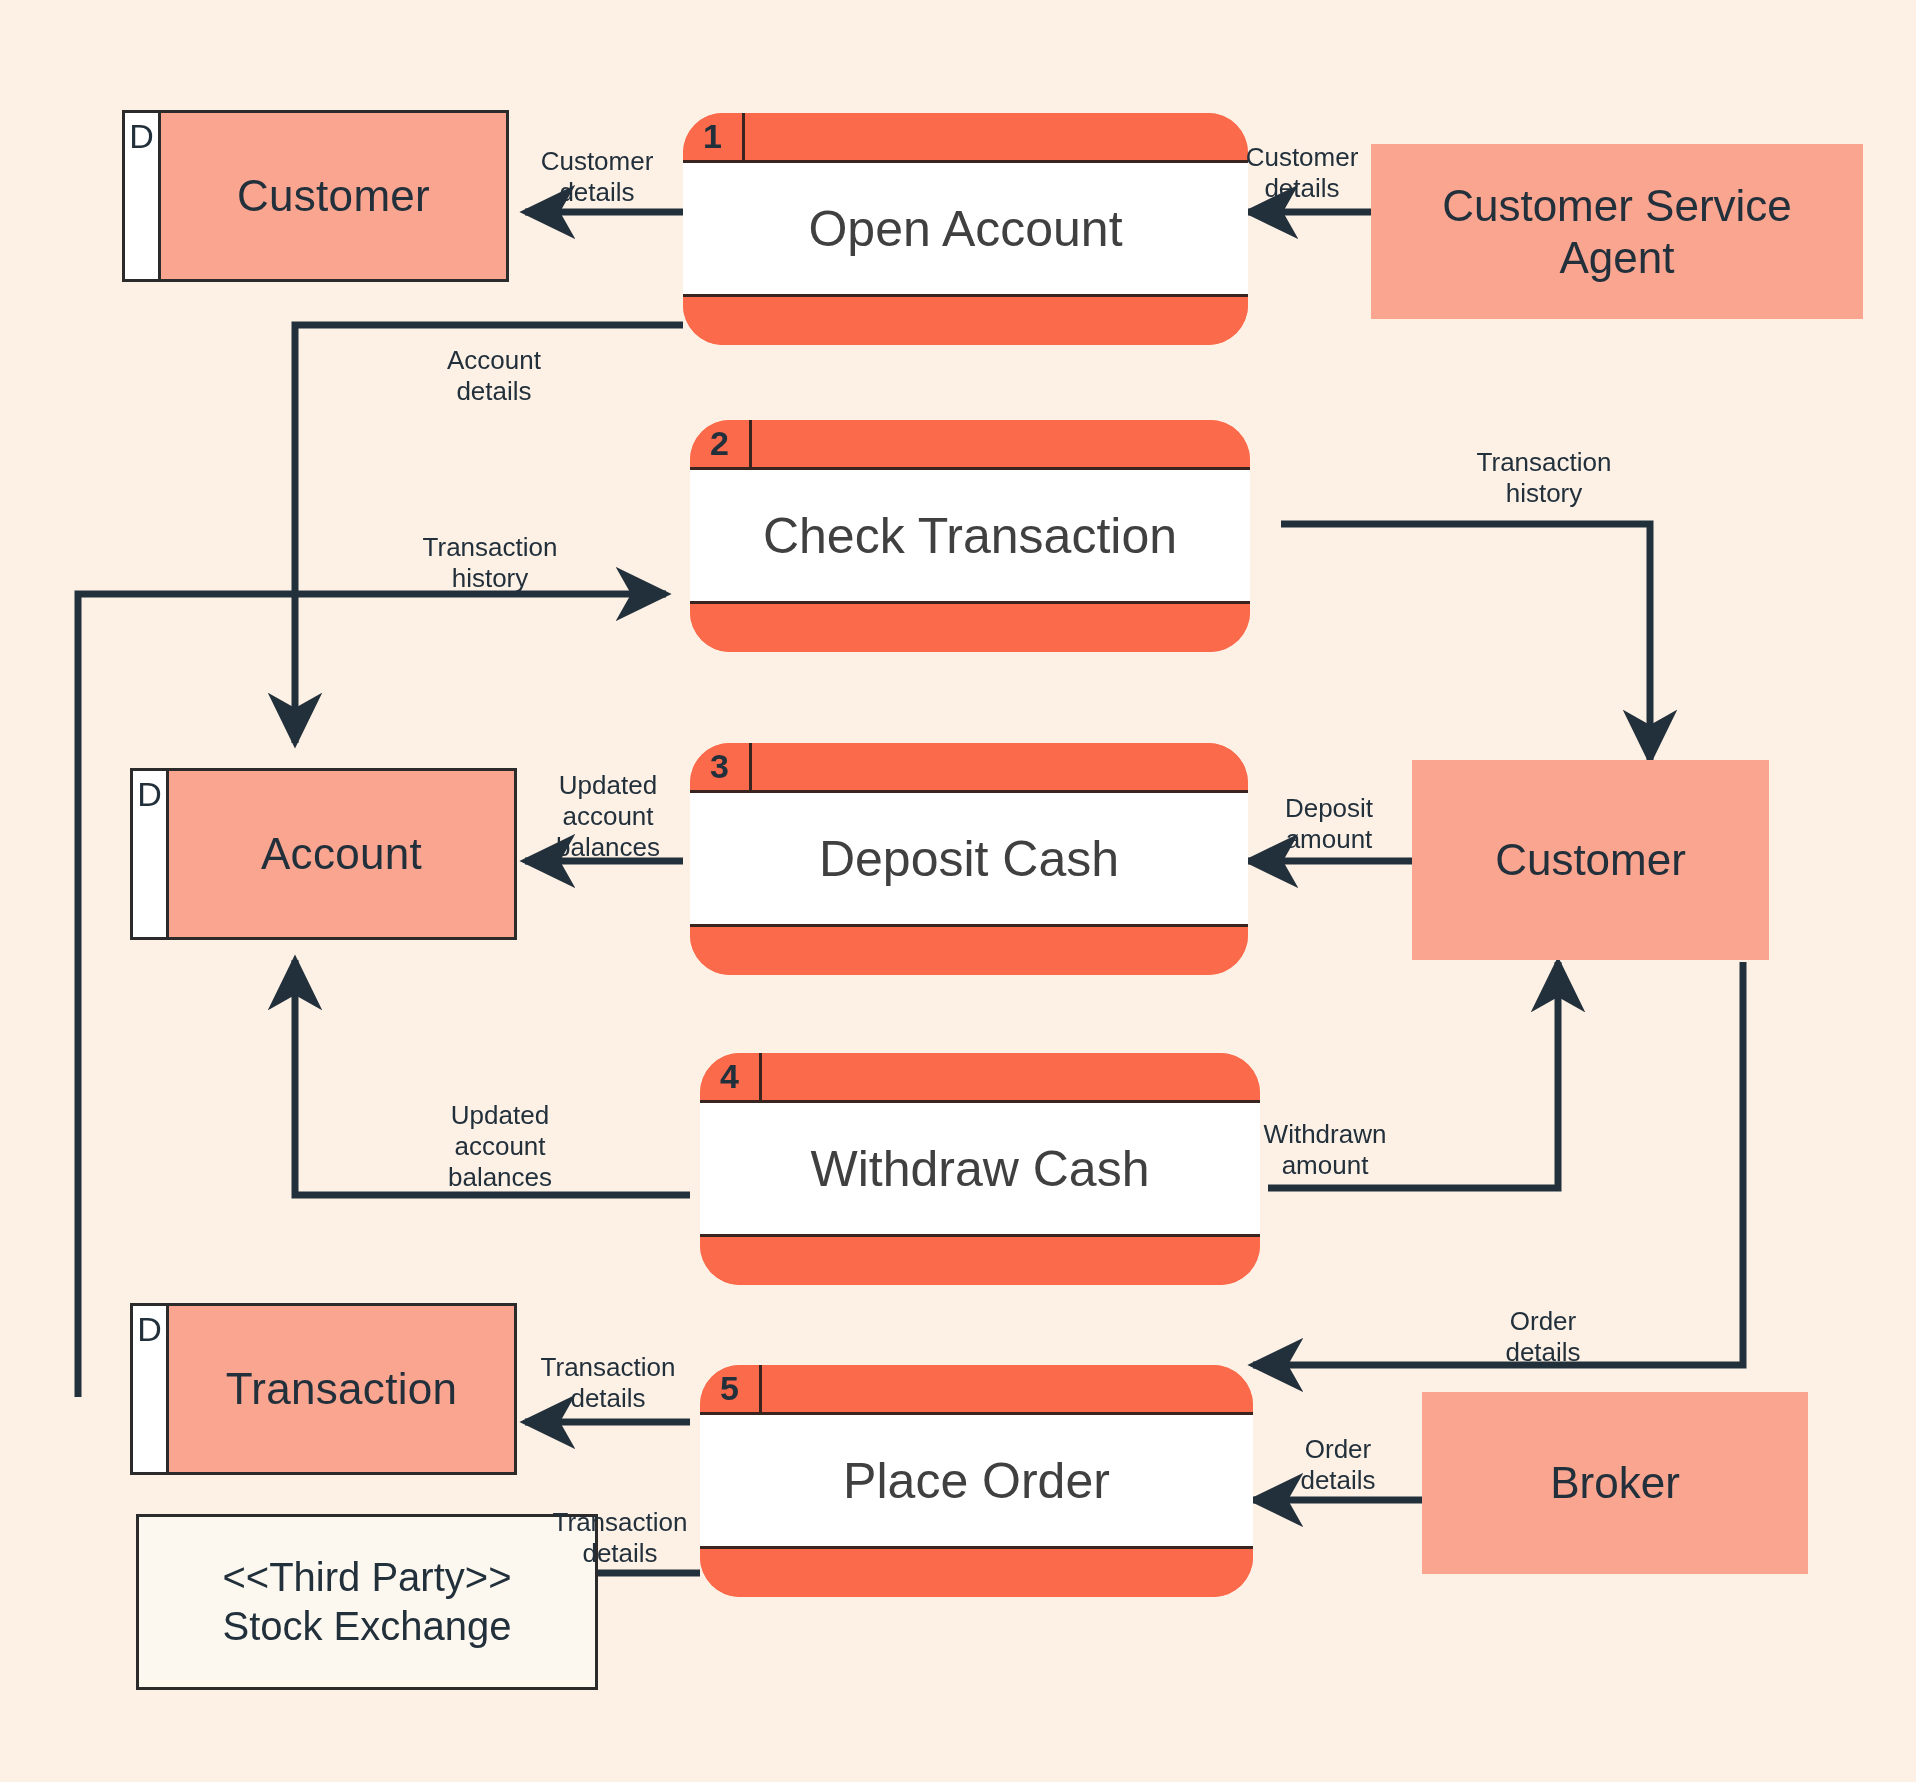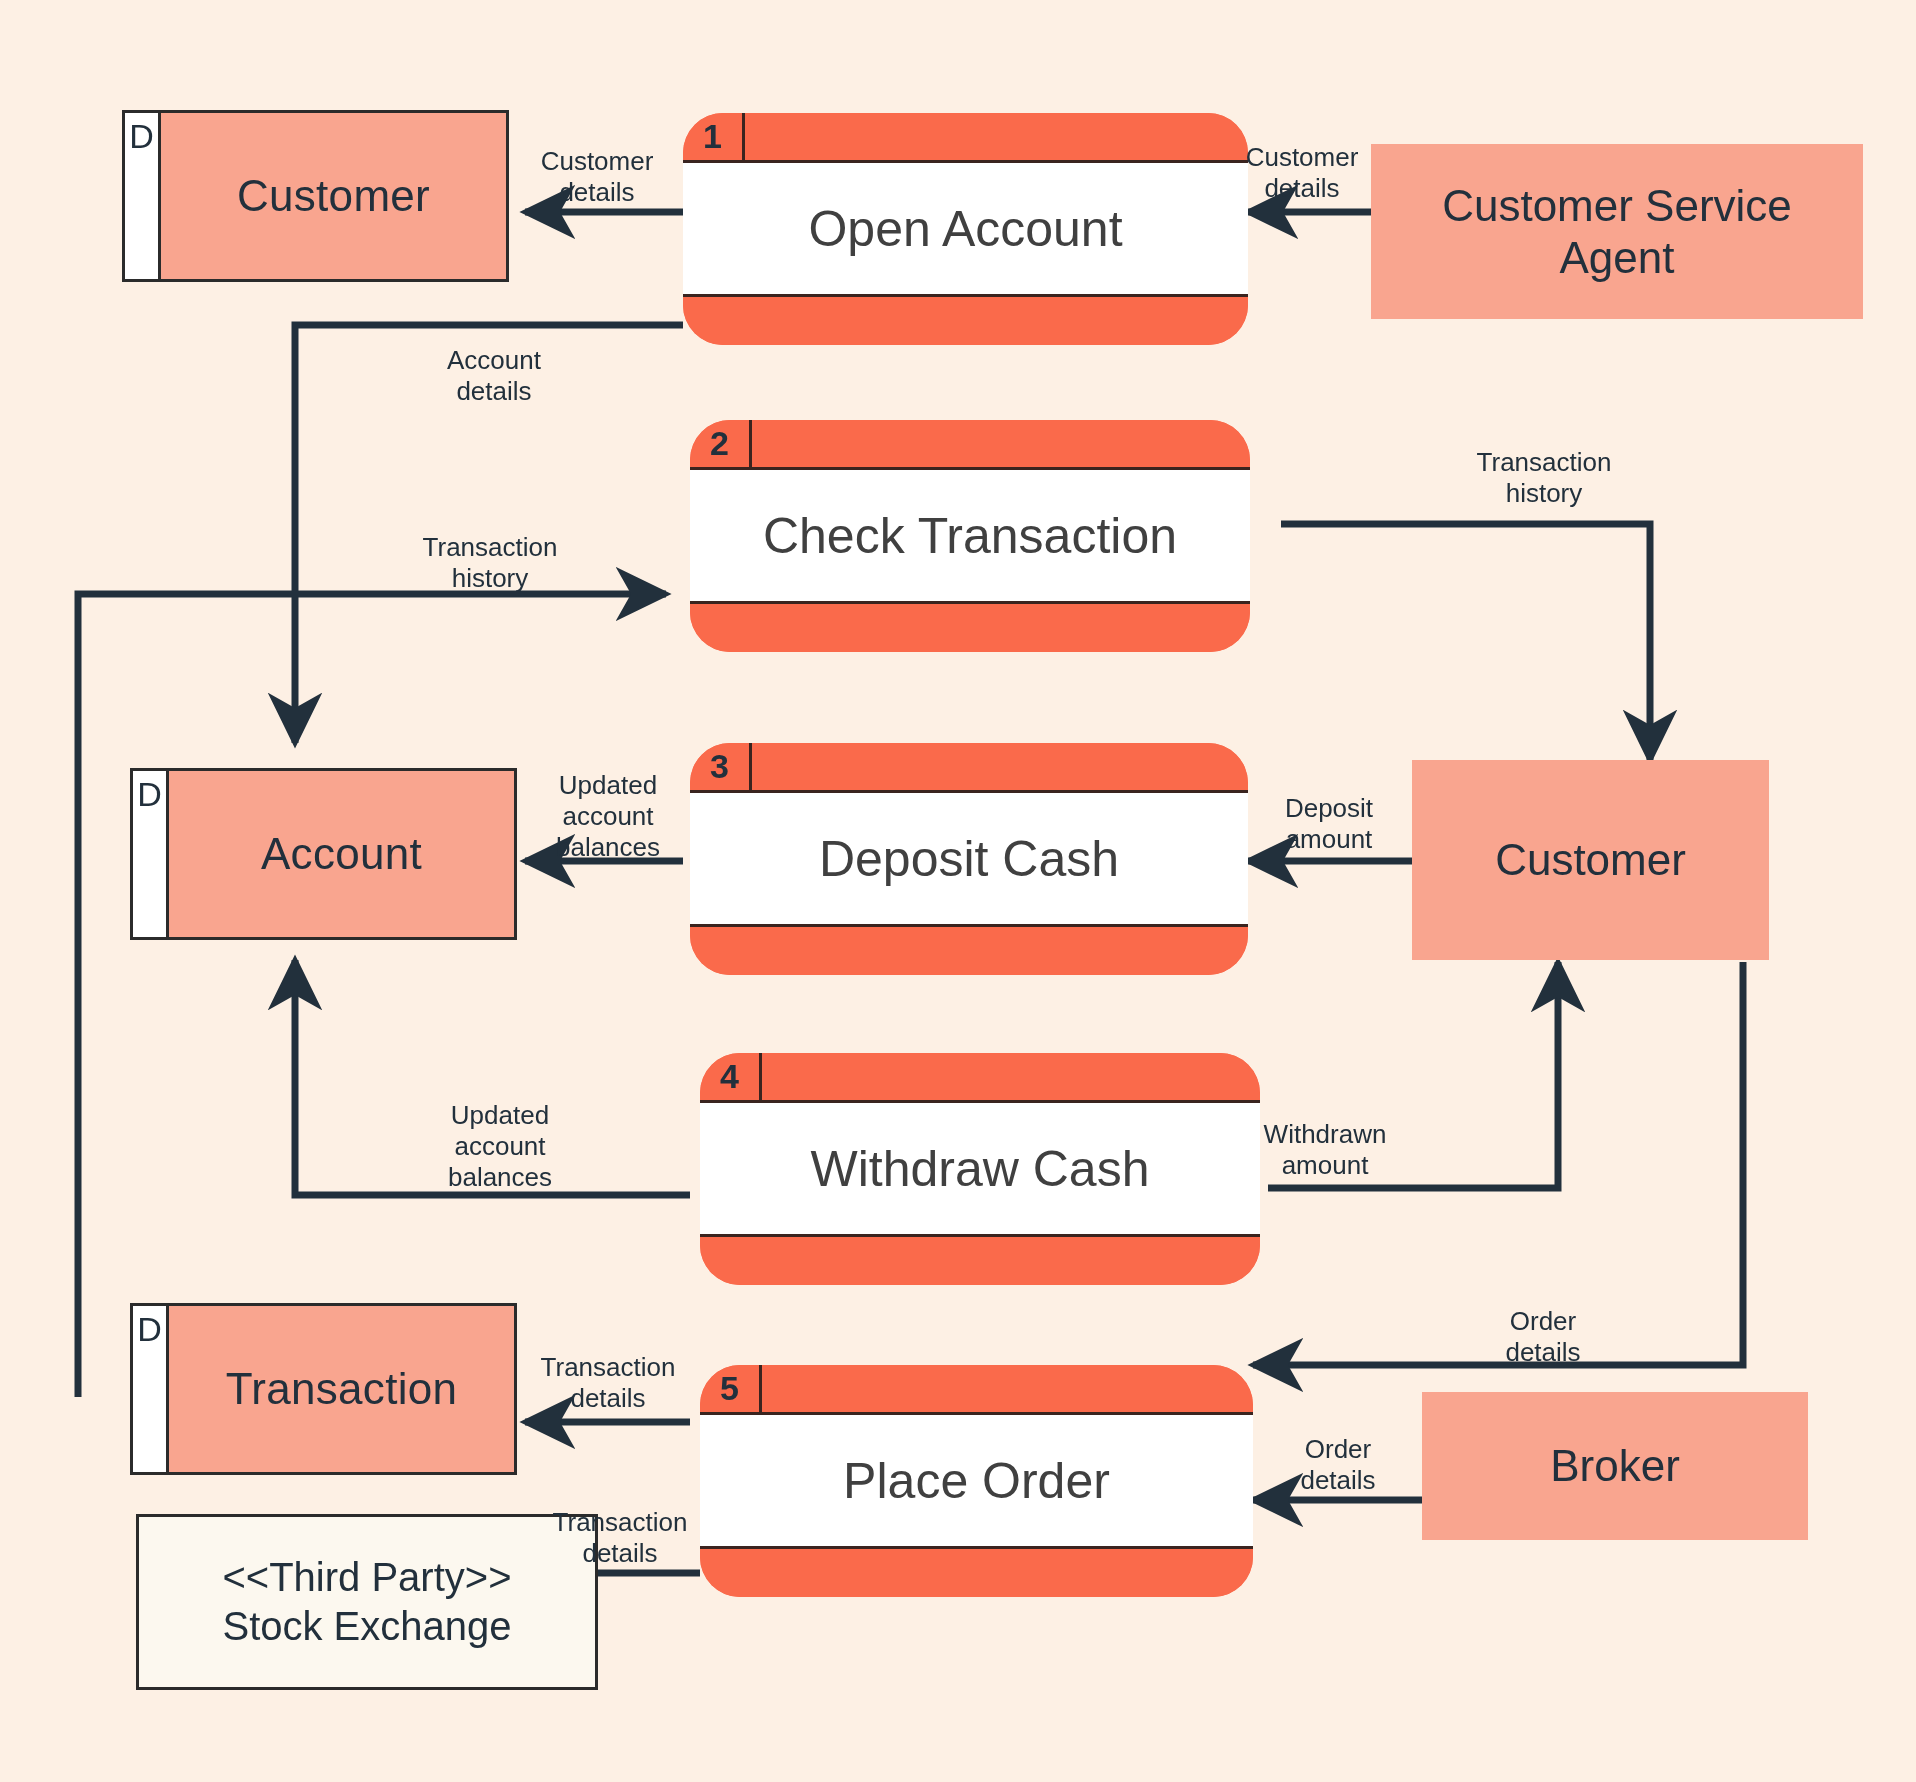--- a/index.html
+++ b/index.html
@@ -163,21 +163,21 @@
   </div>
 
   <div class="entity" style="left:1371px; top:144px; width:492px; height:175px;">
     <span>Customer Service Agent</span>
   </div>
 
   <div class="entity" style="left:1412px; top:760px; width:357px; height:200px;">
     <span>Customer</span>
   </div>
 
-  <div class="entity" style="left:1422px; top:1392px; width:386px; height:148px;">
+  <div class="entity" style="left:1422px; top:1392px; width:386px; height:182px;">
     <span>Broker</span>
   </div>
 
   <div class="entity bordered" style="left:136px; top:1514px; width:462px; height:176px;">
     <span style="white-space:pre-line;">&lt;&lt;Third Party&gt;&gt;
 Stock Exchange</span>
   </div>
 
   <div class="process" style="left:683px; top:113px; width:565px; height:232px;">
     <div class="p-head">

